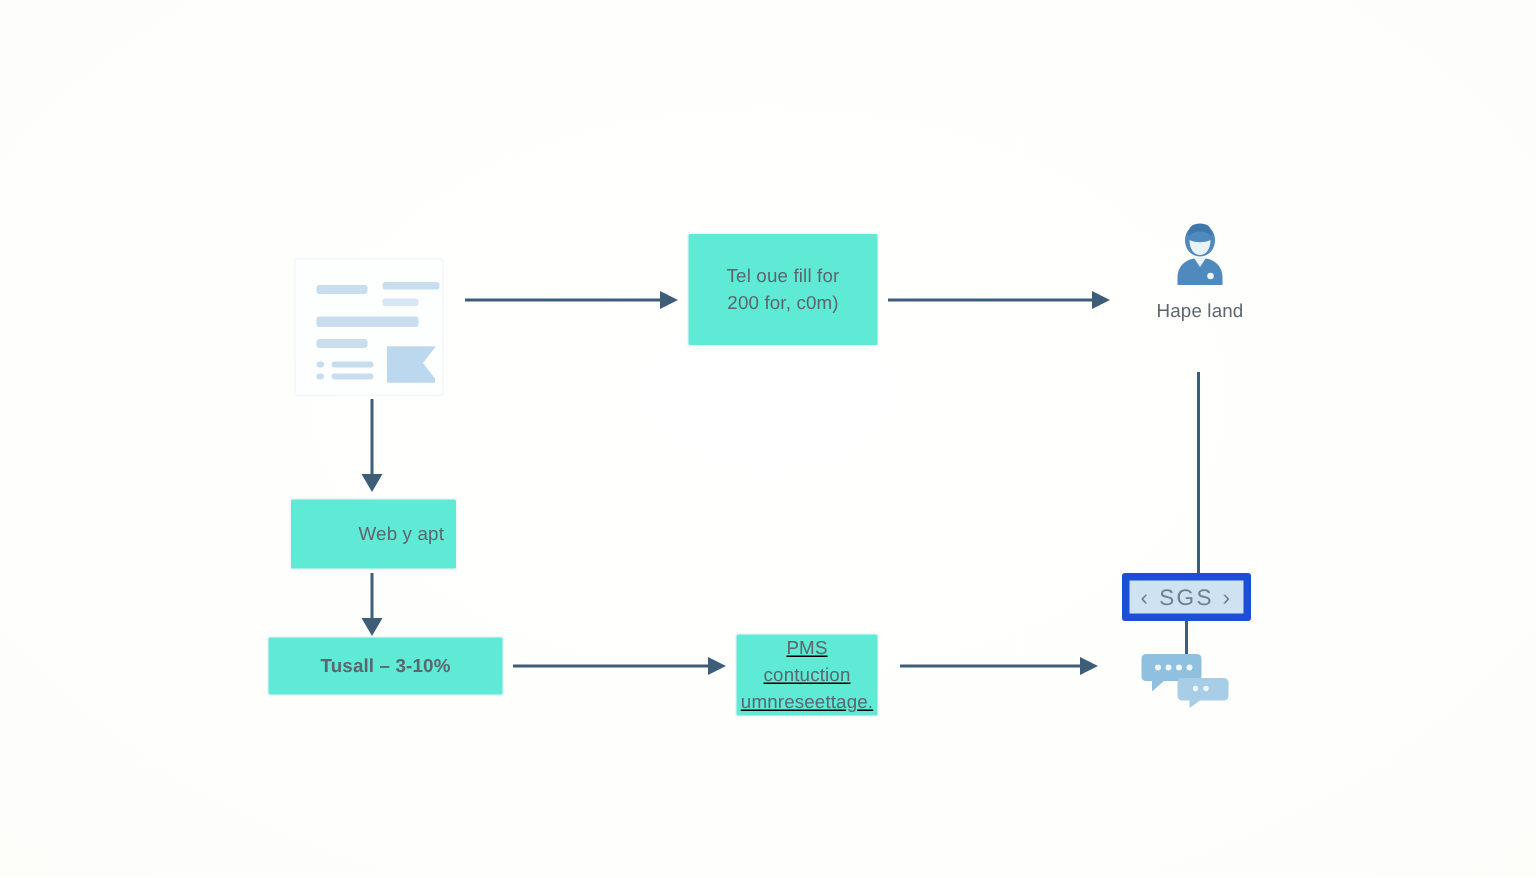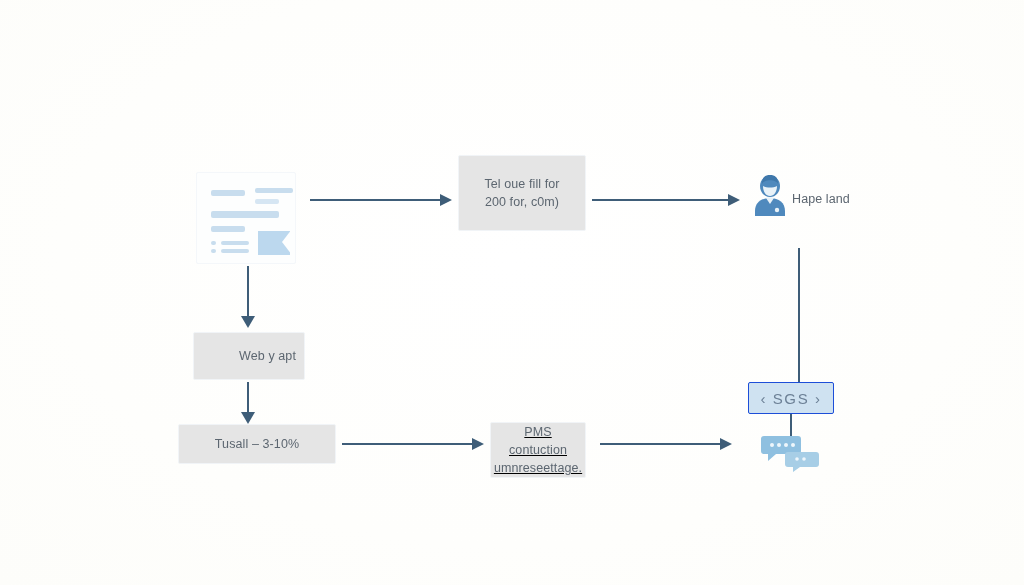--- a/index.html
+++ b/index.html
@@ -24,21 +24,21 @@
     content: "";
     position: absolute;
     inset: 0;
     background: radial-gradient(ellipse at 50% 45%, #ffffff 0%, #fefefc 62%, #fdfdfa 100%);
     pointer-events: none;
   }
 
   .node {
     position: absolute;
     box-sizing: border-box;
-    background: #e5e5e5;
+    background: #5eead4;
     border: 1px solid #f1f4f7;
     border-radius: 2px;
     display: flex;
     align-items: center;
     justify-content: center;
     text-align: center;
   }
   .node-text {
     color: #5c6670;
     font-size: 12.5px;
@@ -115,40 +115,40 @@
   }
 
   
   #person-node {
     left: 748px;
     top: 146px;
     width: 104px;
     height: 98px;
     background: transparent;
     border: none;
-    flex-direction: row;
+    flex-direction: column;
     justify-content: flex-start;
   }
   #person-label {
     margin-top: 8px;
     color: #5c6670;
     font-size: 12.5px;
     letter-spacing: 0.1px;
   }
 
   
   #sgs-badge {
     position: absolute;
     left: 748px;
     top: 382px;
     width: 86px;
     height: 32px;
     box-sizing: border-box;
     background: #cfe2f1;
-    border: 1px solid #1d4ed8;
+    border: 5px solid #1d4ed8;
     border-radius: 2px;
     display: flex;
     align-items: center;
     justify-content: center;
     color: #6c8096;
     font-size: 15px;
     letter-spacing: 1.6px;
     font-family: "Liberation Sans", sans-serif;
   }
 
@@ -222,21 +222,21 @@
 
   <div class="node" id="web-box" style="left:193px; top:332px; width:112px; height:48px;justify-content:flex-end;">
     <span class="node-text">Web y apt</span>
   </div>
 
   <div class="arrow-v" style="left:238px; top:382px; width:20px; height:42px;">
     <i class="line-v" style="height:32px;"></i>
     <i class="head-d"></i>
   </div>
 
-  <div class="node" id="tusall-box" style="left:178px; top:424px; width:158px; height:40px;">
+  <div class="node" id="tusall-box" style="left:178px; top:424px; width:158px; height:40px;font-weight:bold;">
     <span class="node-text">Tusall – 3-10%</span>
   </div>
 
   <div class="arrow-h" style="left:342px; top:434px; width:142px; height:20px;">
     <i class="line-h" style="width:132px;"></i>
     <i class="head-r"></i>
   </div>
 
   <div class="node" id="pms-box" style="left:490px; top:422px; width:96px; height:56px;text-decoration:underline;">
     <span class="node-text">PMS contuction

